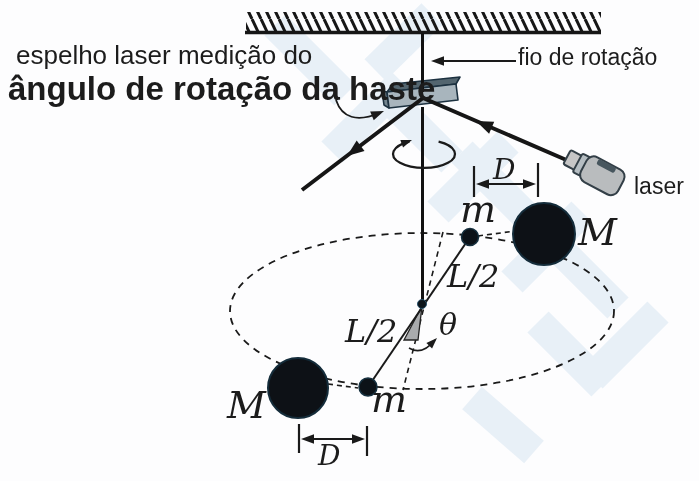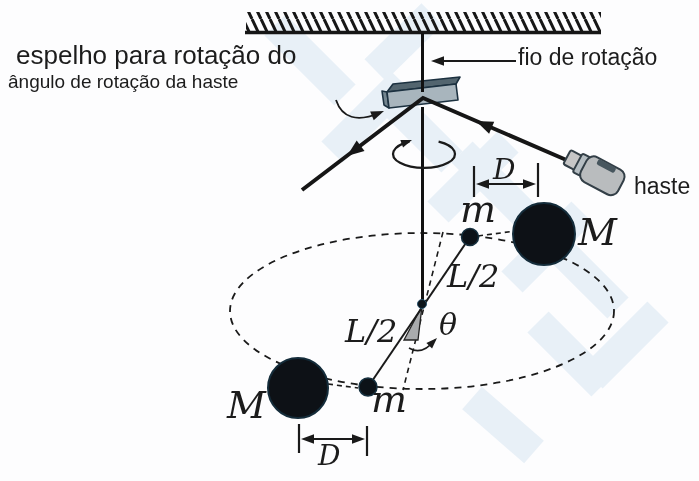--- a/index.html
+++ b/index.html
@@ -100,24 +100,24 @@
 
   <g stroke="#1a1a1a" stroke-width="2.2" fill="#1a1a1a">
     <line x1="299" y1="424" x2="299" y2="453"></line>
     <line x1="367" y1="426" x2="367" y2="456"></line>
     <line x1="305" y1="439" x2="361" y2="439"></line>
     <polygon points="0,0 -13,-4.8 -13,4.8" transform="translate(301,439) rotate(180)" stroke="none"></polygon>
     <polygon points="0,0 -13,-4.8 -13,4.8" transform="translate(365,439)" stroke="none"></polygon>
   </g>
 </svg>
 
-  <div class="lbl sans" style="left:16px;top:42px;font-size:26px;">espelho para rotação do</div>
-  <div class="lbl sans" style="left:8px;top:72px;font-size:19px;">ângulo de rotação da haste</div>
+  <div class="lbl sans" style="left:16px;top:42px;font-size:26px;">espelho laser medição do</div>
+  <div class="lbl sans" style="left:8px;top:72px;font-size:33px;font-weight:bold;">ângulo de rotação da haste</div>
   <div class="lbl sans" style="left:518px;top:46px;font-size:23px;">fio de rotação</div>
-  <div class="lbl sans" style="left:634px;top:175px;font-size:23px;">haste</div>
+  <div class="lbl sans" style="left:634px;top:175px;font-size:23px;">laser</div>
 
   <div class="lbl math" style="left:460px;top:190px;font-size:38px;">m</div>
   <div class="lbl math" style="left:578px;top:213px;font-size:38px;">M</div>
   <div class="lbl math" style="left:371px;top:380px;font-size:38px;">m</div>
   <div class="lbl math" style="left:227px;top:386px;font-size:38px;">M</div>
 
   <div class="lbl math" style="left:447px;top:260px;font-size:32px;">L/2</div>
   <div class="lbl math" style="left:345px;top:315px;font-size:32px;">L/2</div>
   <div class="lbl math" style="left:439px;top:310px;font-size:30px;">θ</div>
   <div class="lbl math" style="left:493px;top:156px;font-size:28px;">D</div>

